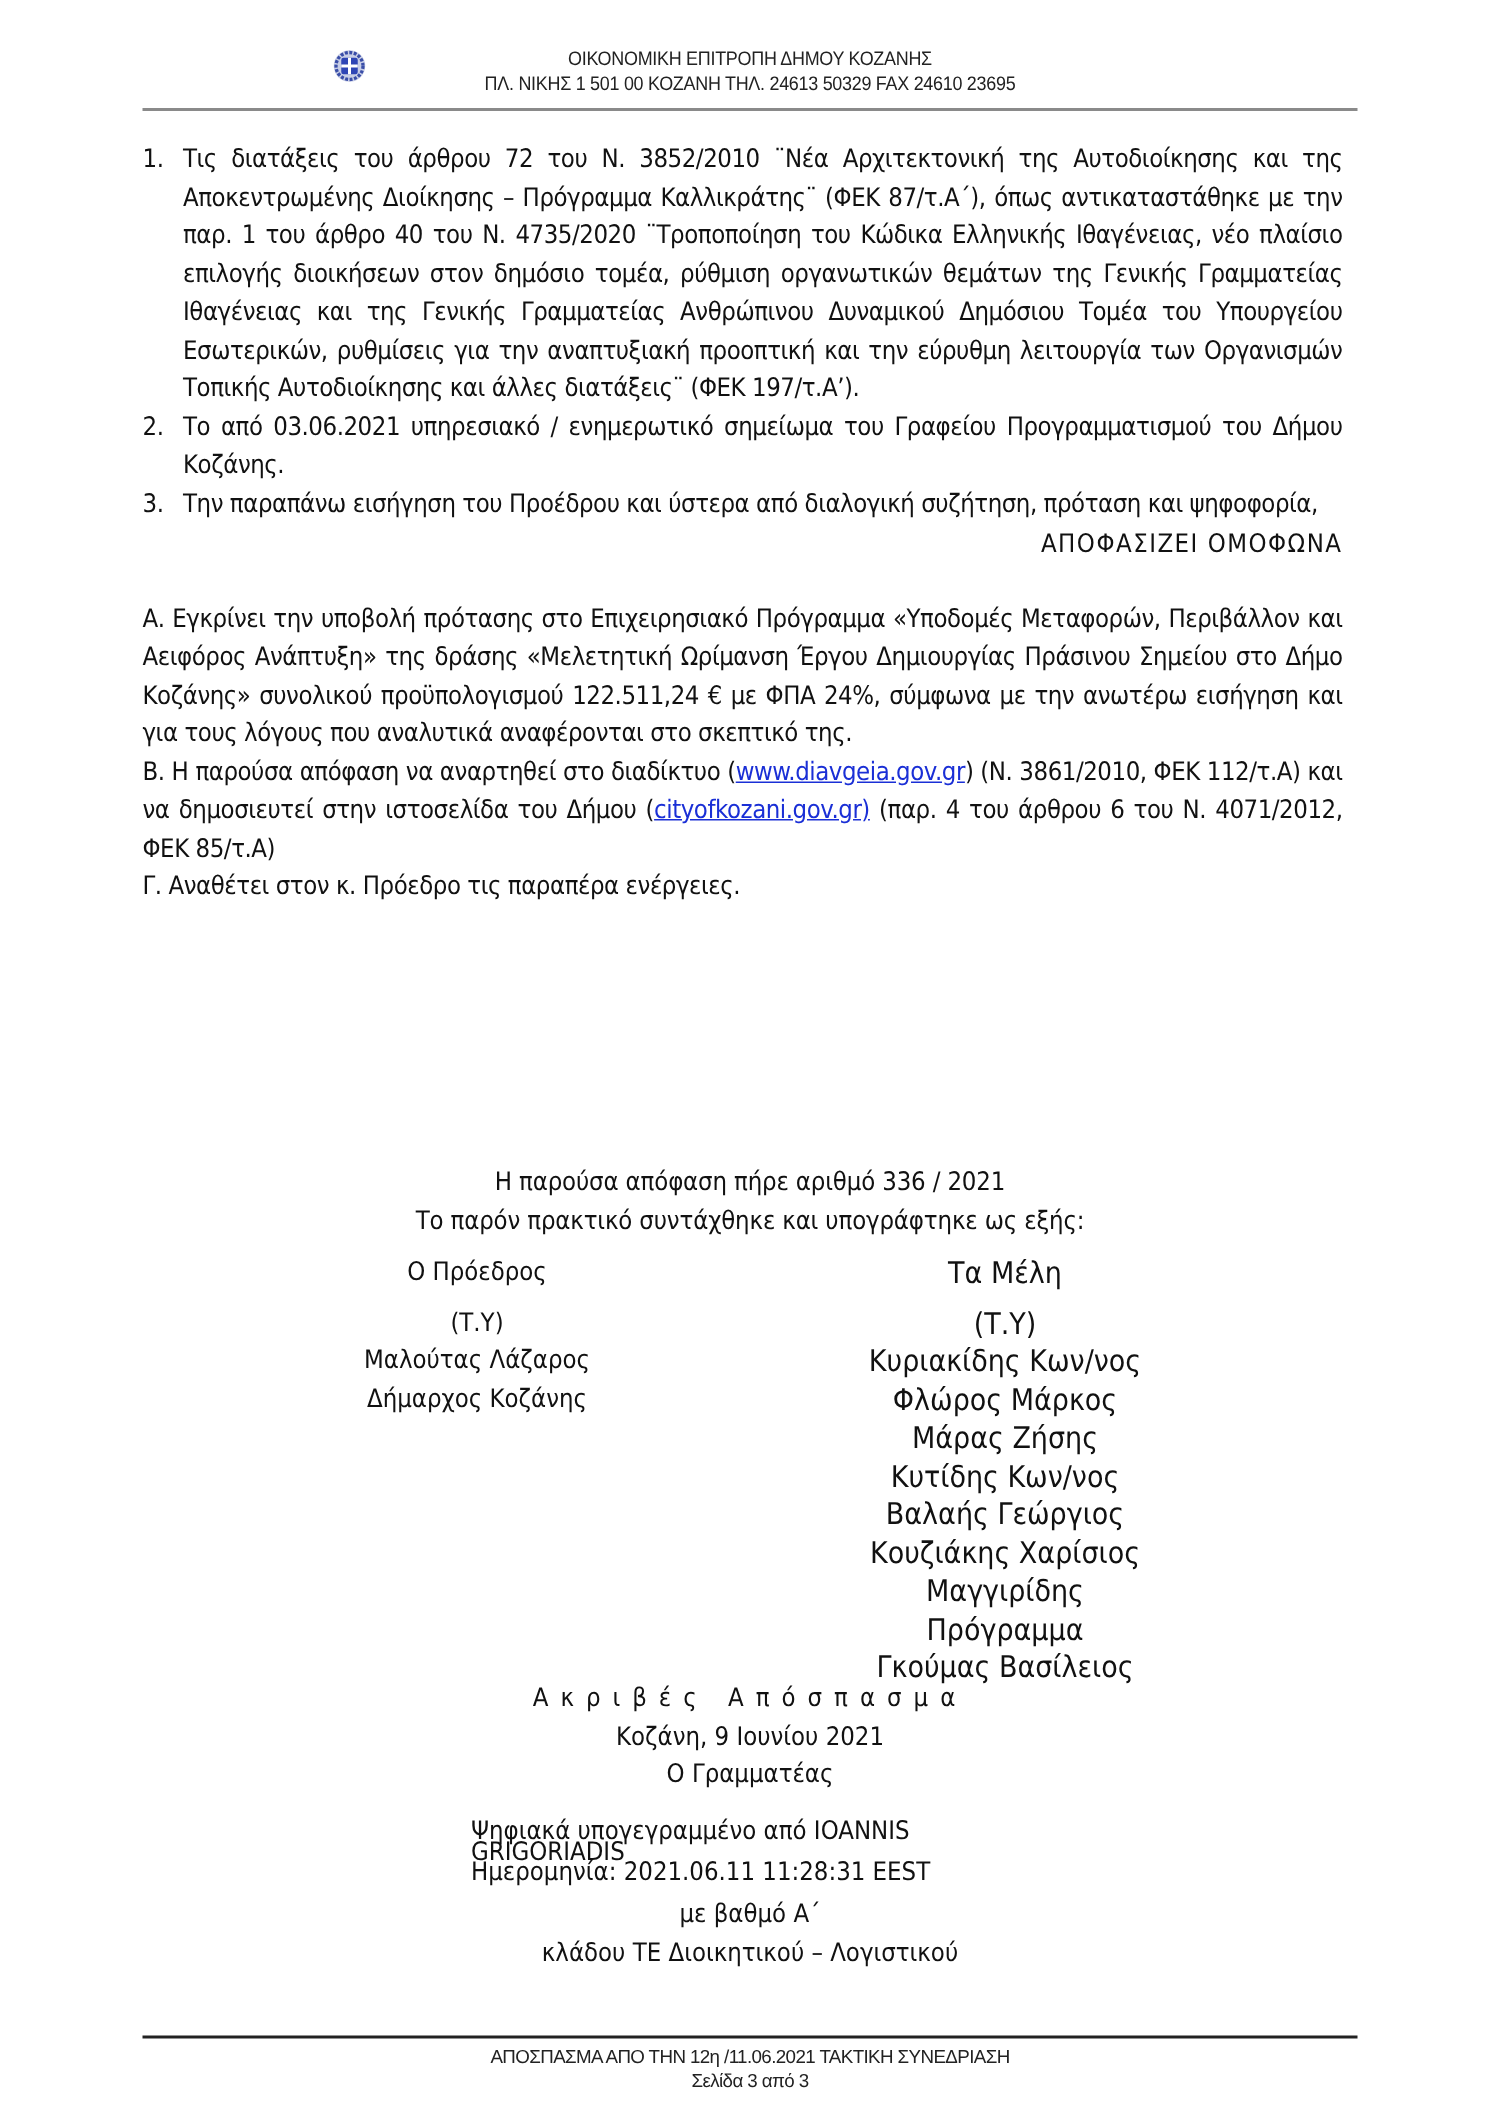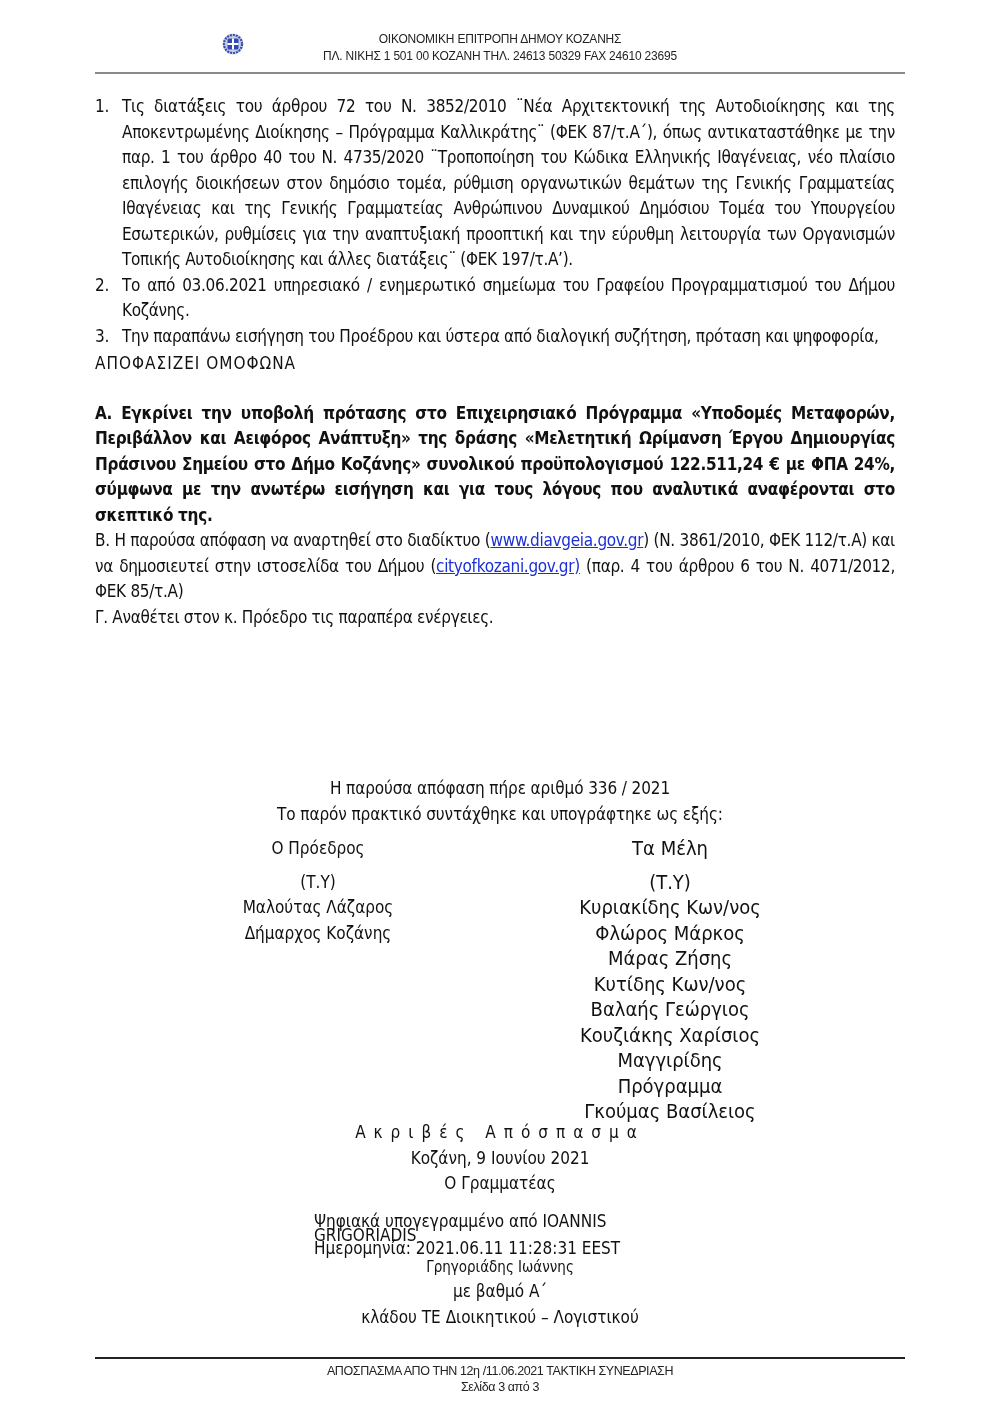--- a/index.html
+++ b/index.html
@@ -14,23 +14,23 @@
                letter-spacing: -0.2px; color: #222; transform: scaleX(0.92); transform-origin: center; }
   .hdr-rule { position: absolute; left: 95px; top: 72px; width: 810px; height: 2px; background: #8a8a8a; }
 
   
   .body { position: absolute; left: 95px; top: 94px; width: 800px;
           font-size: 17px; line-height: 25.5px; letter-spacing: -0.3px; }
   .just { text-align: justify; text-align-last: left; }
   ol.clauses { margin: 0; padding: 0; list-style: none; }
   ol.clauses li { position: relative; padding-left: 27px; }
   ol.clauses li .num { position: absolute; left: 0; top: 0; }
-  .heading-center { text-align: left; margin-top: 2px; letter-spacing: 1px; }
+  .heading-center { text-align: right; margin-top: 2px; letter-spacing: 1px; }
   .para { }
-  .para-a { margin-top: 24px; font-weight: bold; }
+  .para-a { margin-top: 24px; }
   a.link { color: #1a2fd6; text-decoration: underline; }
 
   
   .decision { position: absolute; left: 95px; top: 776px; width: 810px; text-align: center;
               font-size: 17px; line-height: 25.5px; letter-spacing: -0.1px; }
   .sig-left { position: absolute; left: 218px; top: 836px; width: 200px; text-align: center;
               font-size: 17px; line-height: 25.5px; }
   .sig-right { position: absolute; left: 570px; top: 836px; width: 200px; text-align: center;
                font-size: 20px; line-height: 25.5px; }
   .sig-gap { height: 8px; }
@@ -127,21 +127,20 @@
     <div>Ο Γραμματέας</div>
   </div>
 
   <div class="digisig">
     <div>Ψηφιακά υπογεγραμμένο από IOANNIS</div>
     <div>GRIGORIADIS</div>
     <div>Ημερομηνία: 2021.06.11 11:28:31 EEST</div>
   </div>
 
   <div class="signer">
-    <div class="name">Γρηγοριάδης Ιωάννης</div>
     <div style="height:4px"></div>
     <div>με βαθμό Α΄</div>
     <div>κλάδου ΤΕ Διοικητικού – Λογιστικού</div>
   </div>
 
   <div class="ftr-rule"></div>
   <div class="ftr">
     <div>ΑΠΟΣΠΑΣΜΑ ΑΠΟ ΤΗΝ 12η /11.06.2021 ΤΑΚΤΙΚΗ ΣΥΝΕΔΡΙΑΣΗ</div>
     <div>Σελίδα 3 από 3</div>
   </div>

